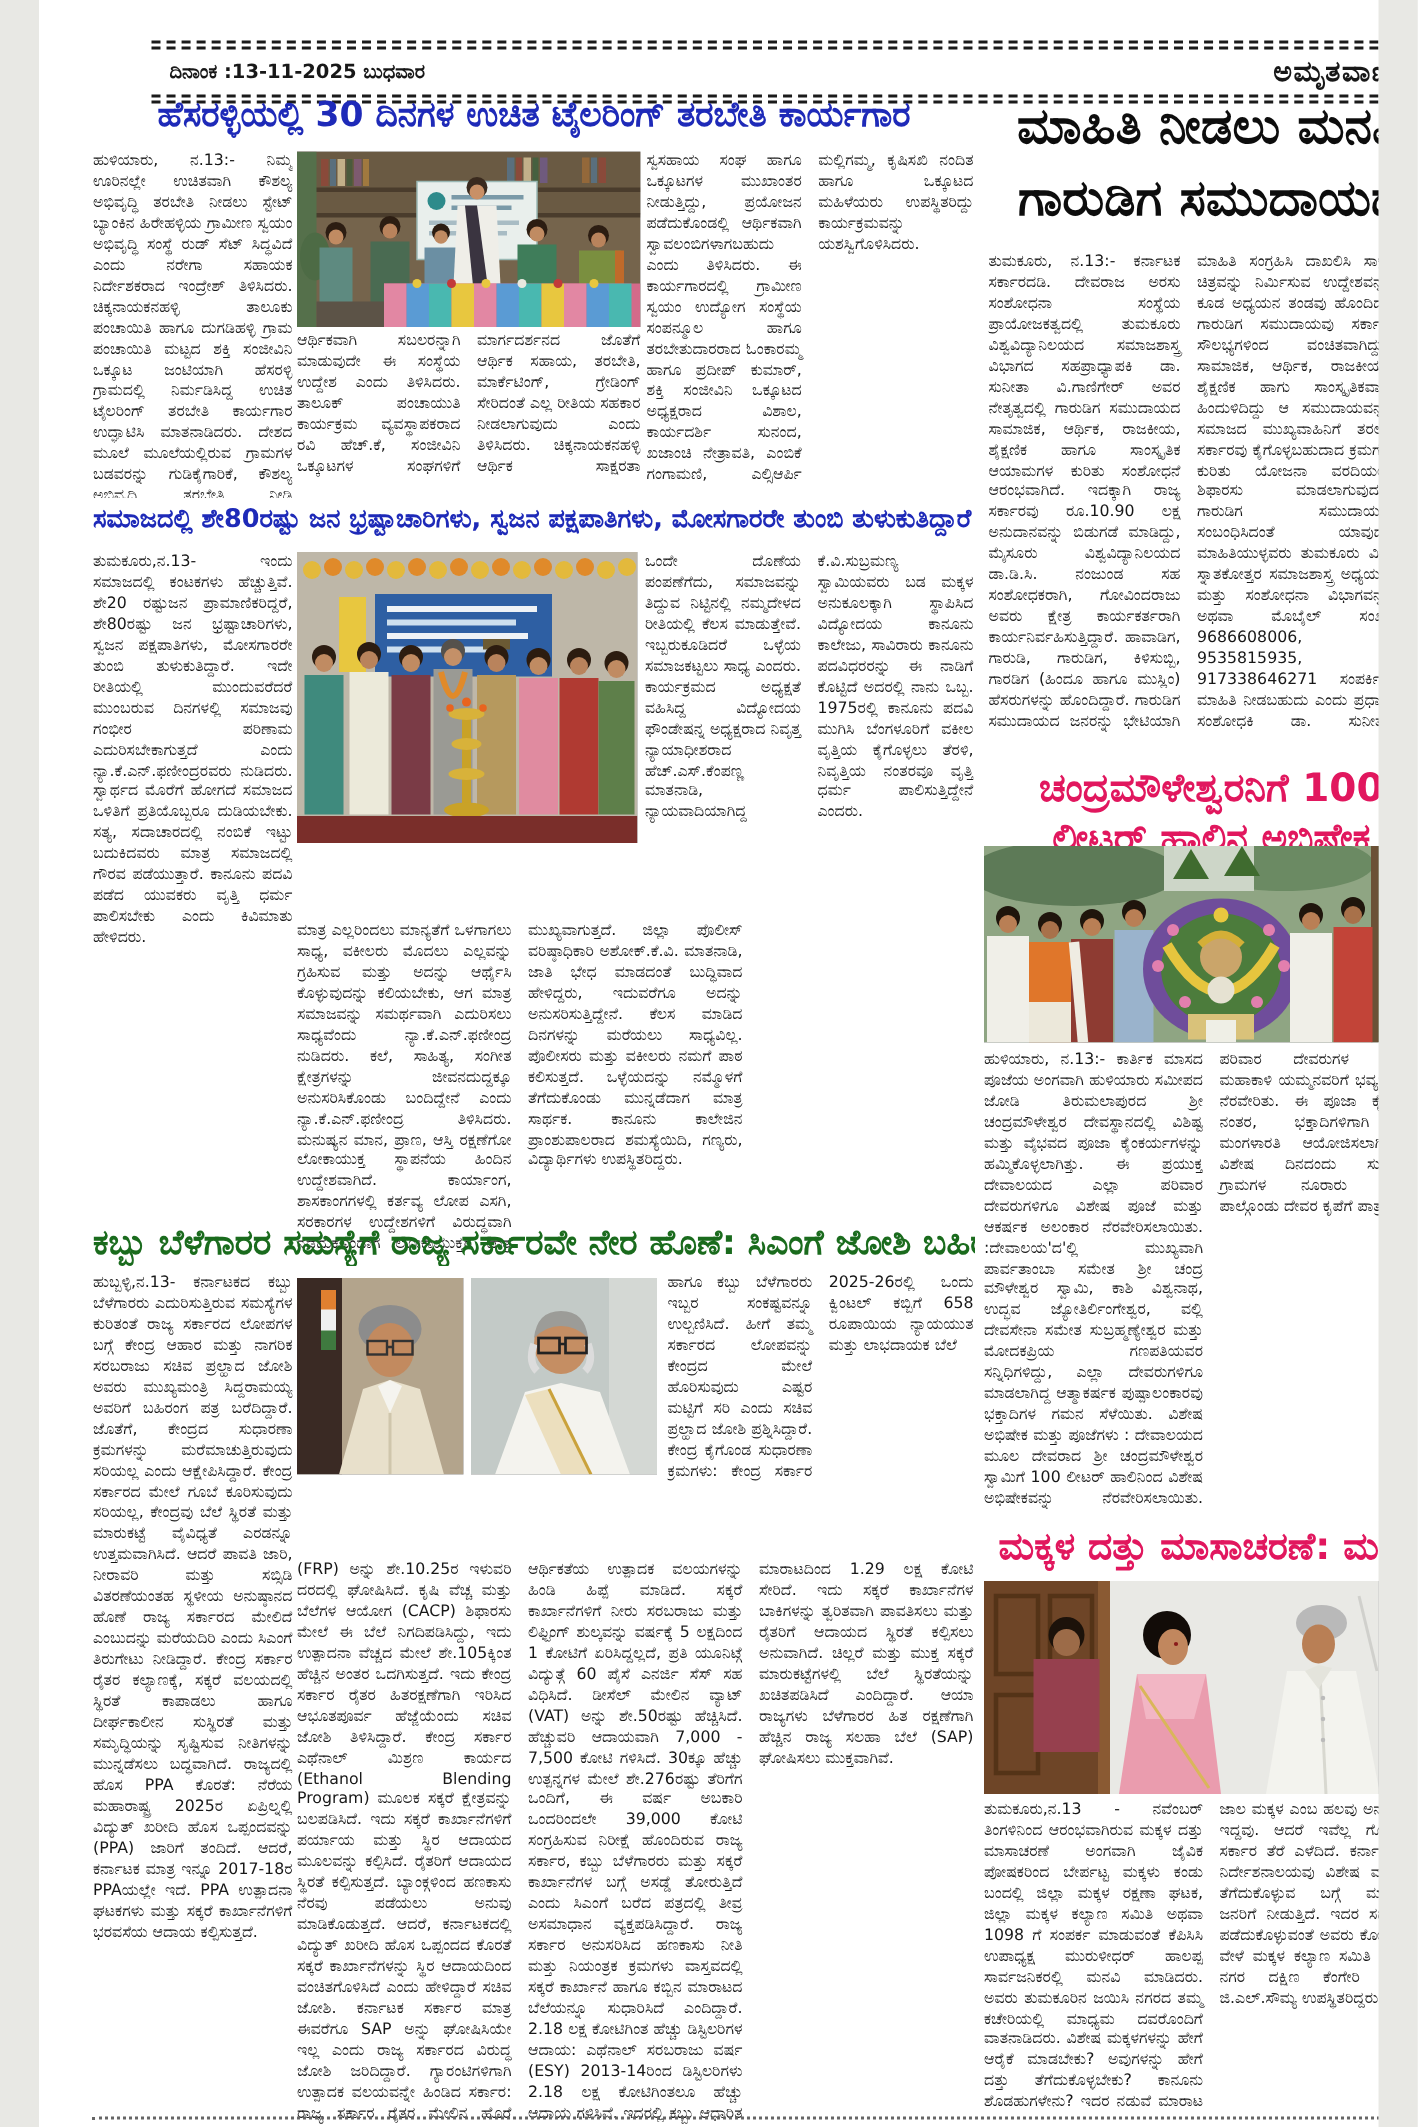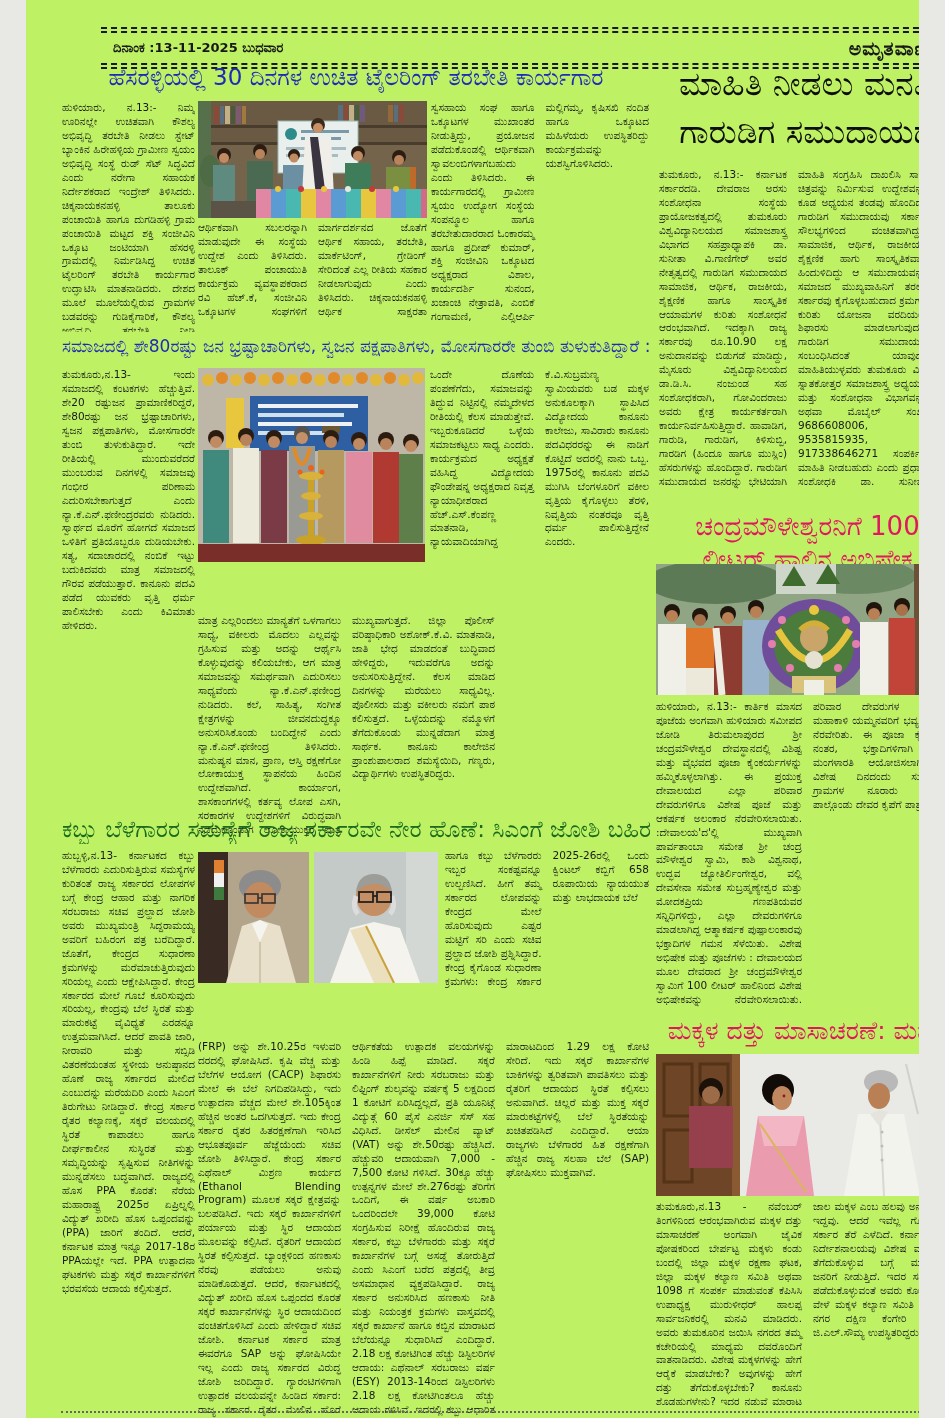--- a/index.html
+++ b/index.html
@@ -1,34 +1,34 @@
 <!DOCTYPE html>
 <html><head>
 <meta charset="utf-8">
 <style>
   html,body{margin:0;padding:0;background:#e8e8e4;}
   #newspaper-page{
     position:relative;width:893px;height:1418px;margin:0 auto;
-    background:#bef264;overflow:hidden;
+    background:#ffffff;overflow:hidden;
     font-family:"DejaVu Sans",sans-serif;color:#181818;
   }
   .abs{position:absolute;}
   
   #header-strip{left:75px;top:27px;width:828px;height:38px;
     border-top:2px dashed #1a1a1a;border-bottom:2px dashed #1a1a1a;}
   #header-inner{position:absolute;left:0;top:2px;right:0;bottom:2px;
     border-top:2px dashed #1a1a1a;border-bottom:2px dashed #1a1a1a;
     display:flex;align-items:center;}
   .date-line{position:absolute;left:12px;font-size:13px;font-weight:bold;}
   .masthead{width:100%;text-align:right;font-size:19px;font-weight:bold;letter-spacing:1px;}
   #page-number-box{left:903px;top:28px;width:42px;height:38px;background:#0b0b0b;
     color:#fff;display:flex;align-items:center;justify-content:center;
     font-family:"DejaVu Serif",serif;font-size:27px;font-weight:bold;}
   
-  .headline{font-weight:normal;text-align:center;white-space:nowrap;overflow:hidden;}
+  .headline{font-weight:bold;text-align:center;white-space:nowrap;overflow:hidden;}
   .hl-blue{color:#1e2ab8;}
   .hl-red{color:#e1175e;}
   .hl-green{color:#1a6b1d;}
   .hl-black{color:#0d0d0d;}
   
   .txt{font-size:10.5px;line-height:1.33;text-align:justify;overflow:hidden;
     column-gap:11px;column-fill:auto;word-break:break-word;}
   .cols2{column-count:2;}
   .cols3{column-count:3;margin-top:48px;}
   

